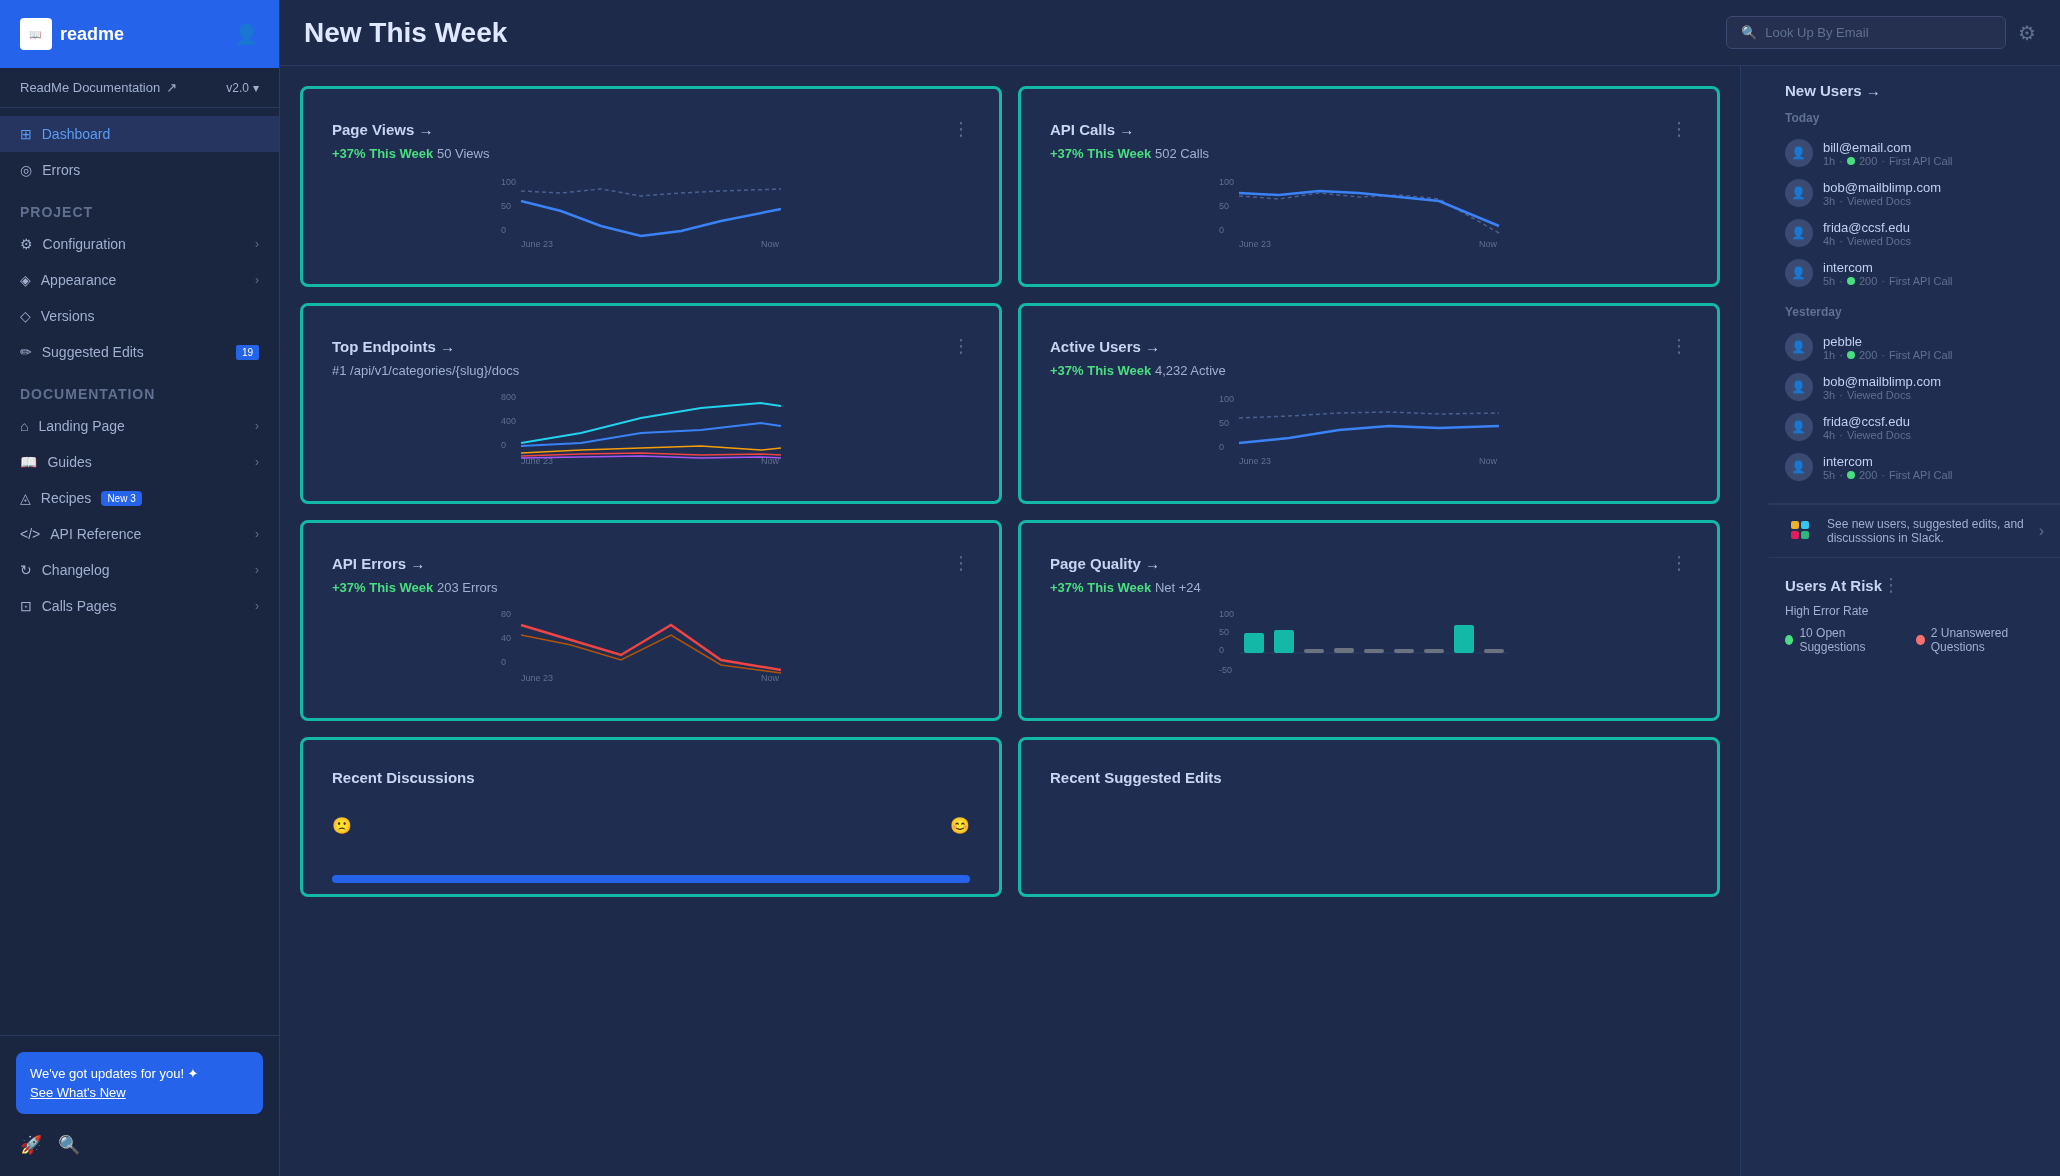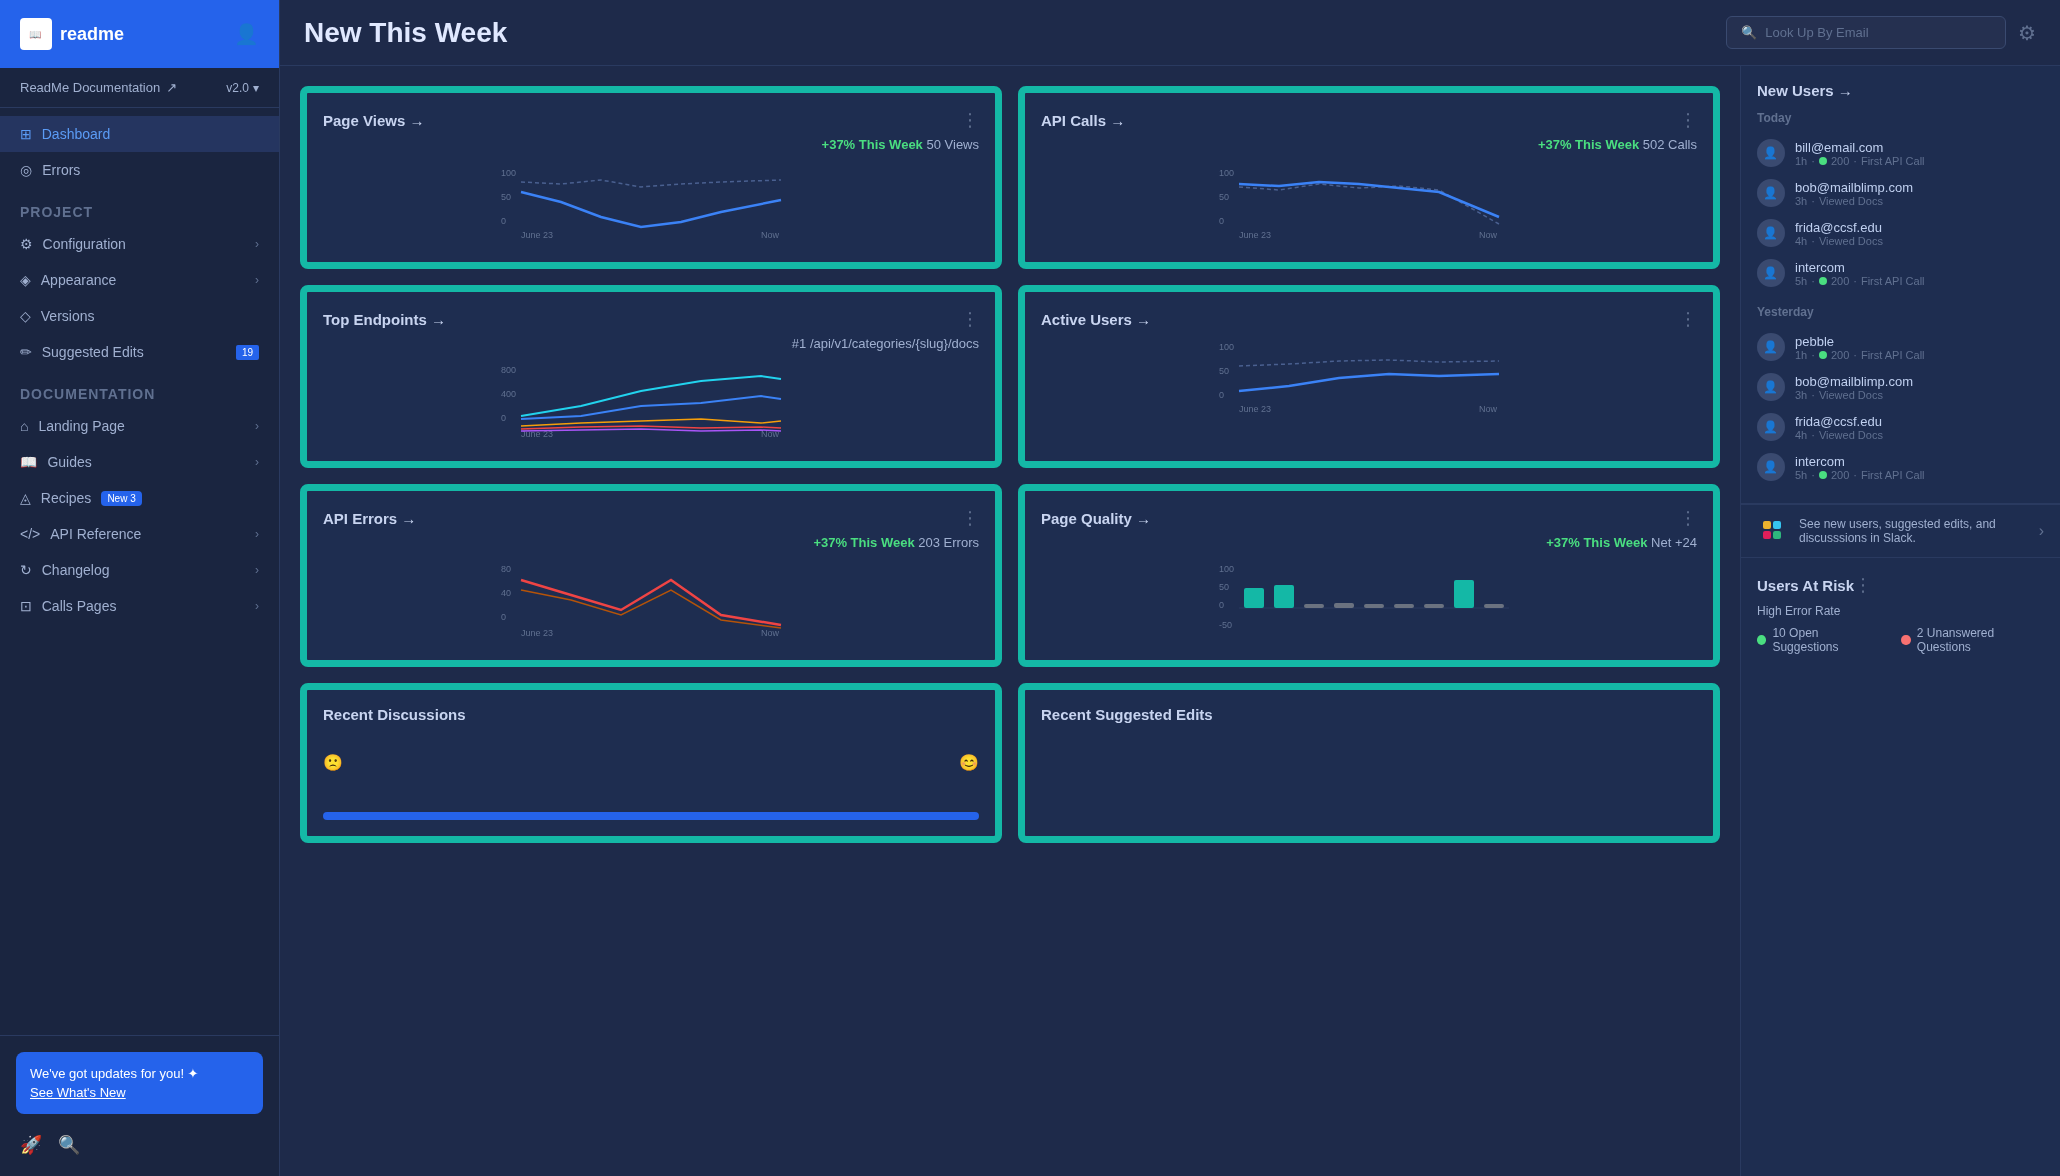--- a/index.html
+++ b/index.html
@@ -215,25 +215,24 @@
       gap: 16px;
       overflow-y: auto;
     }
     .charts-row {
       display: flex;
       gap: 16px;
     }
     .chart-card {
       flex: 1;
       background: #1e2d50;
-      border: 7px solid #14b8a6;
+      border: 3px solid #14b8a6;
       border-radius: 8px;
-      padding: 16px;
+      padding: 29px;
       min-height: 180px;
-      text-align: right;
     }
     .card-header {
       display: flex;
       align-items: center;
       justify-content: space-between;
       margin-bottom: 6px;
     }
     .card-title {
       font-size: 15px;
       font-weight: 600;
@@ -265,20 +264,21 @@
 
     
     .right-panel {
       width: 320px;
       min-width: 320px;
       background: #1e2d50;
       border-left: 1px solid #2a3a60;
       display: flex;
       flex-direction: column;
       overflow: hidden;
+      padding-left: 28px;
     }
     .panel-section {
       padding: 16px;
       border-bottom: 1px solid #2a3a60;
     }
     .panel-title {
       font-size: 15px;
       font-weight: 600;
       color: #c8d4f0;
       display: flex;
@@ -580,20 +580,24 @@
             <polyline points="20,65 80,62 140,60 200,58 260,62 280,60" fill="none" stroke="#f59e0b" stroke-width="1.5"></polyline>
             <polyline points="20,68 80,66 140,65 200,67 260,66 280,67" fill="none" stroke="#ef4444" stroke-width="1.5"></polyline>
             <polyline points="20,70 80,69 140,68 200,70 260,69 280,70" fill="none" stroke="#a855f7" stroke-width="1.5"></polyline>
           </svg>
         </div>
 
         <div class="chart-card">
           <div class="card-header">
             <span class="card-title">Active Users →</span>
             <span class="card-menu">⋮</span>
+          </div>
+          <div class="card-stat">
+            <span class="stat-up">+37% This Week</span>
+            <span>4,232 Active</span>
           </div>
           <svg class="chart" viewBox="0 0 300 80">
             <text x="0" y="14" font-size="9" fill="#607090">100</text>
             <text x="0" y="38" font-size="9" fill="#607090">50</text>
             <text x="0" y="62" font-size="9" fill="#607090">0</text>
             <text x="20" y="76" font-size="9" fill="#607090">June 23</text>
             <text x="260" y="76" font-size="9" fill="#607090">Now</text>
             <polyline points="20,30 70,28 120,25 170,24 220,26 280,25" fill="none" stroke="#4a6090" stroke-width="1.5" stroke-dasharray="4,3"></polyline>
             <polyline points="20,55 70,50 120,42 170,38 220,40 280,38" fill="none" stroke="#3b82f6" stroke-width="2.5"></polyline>
           </svg>

